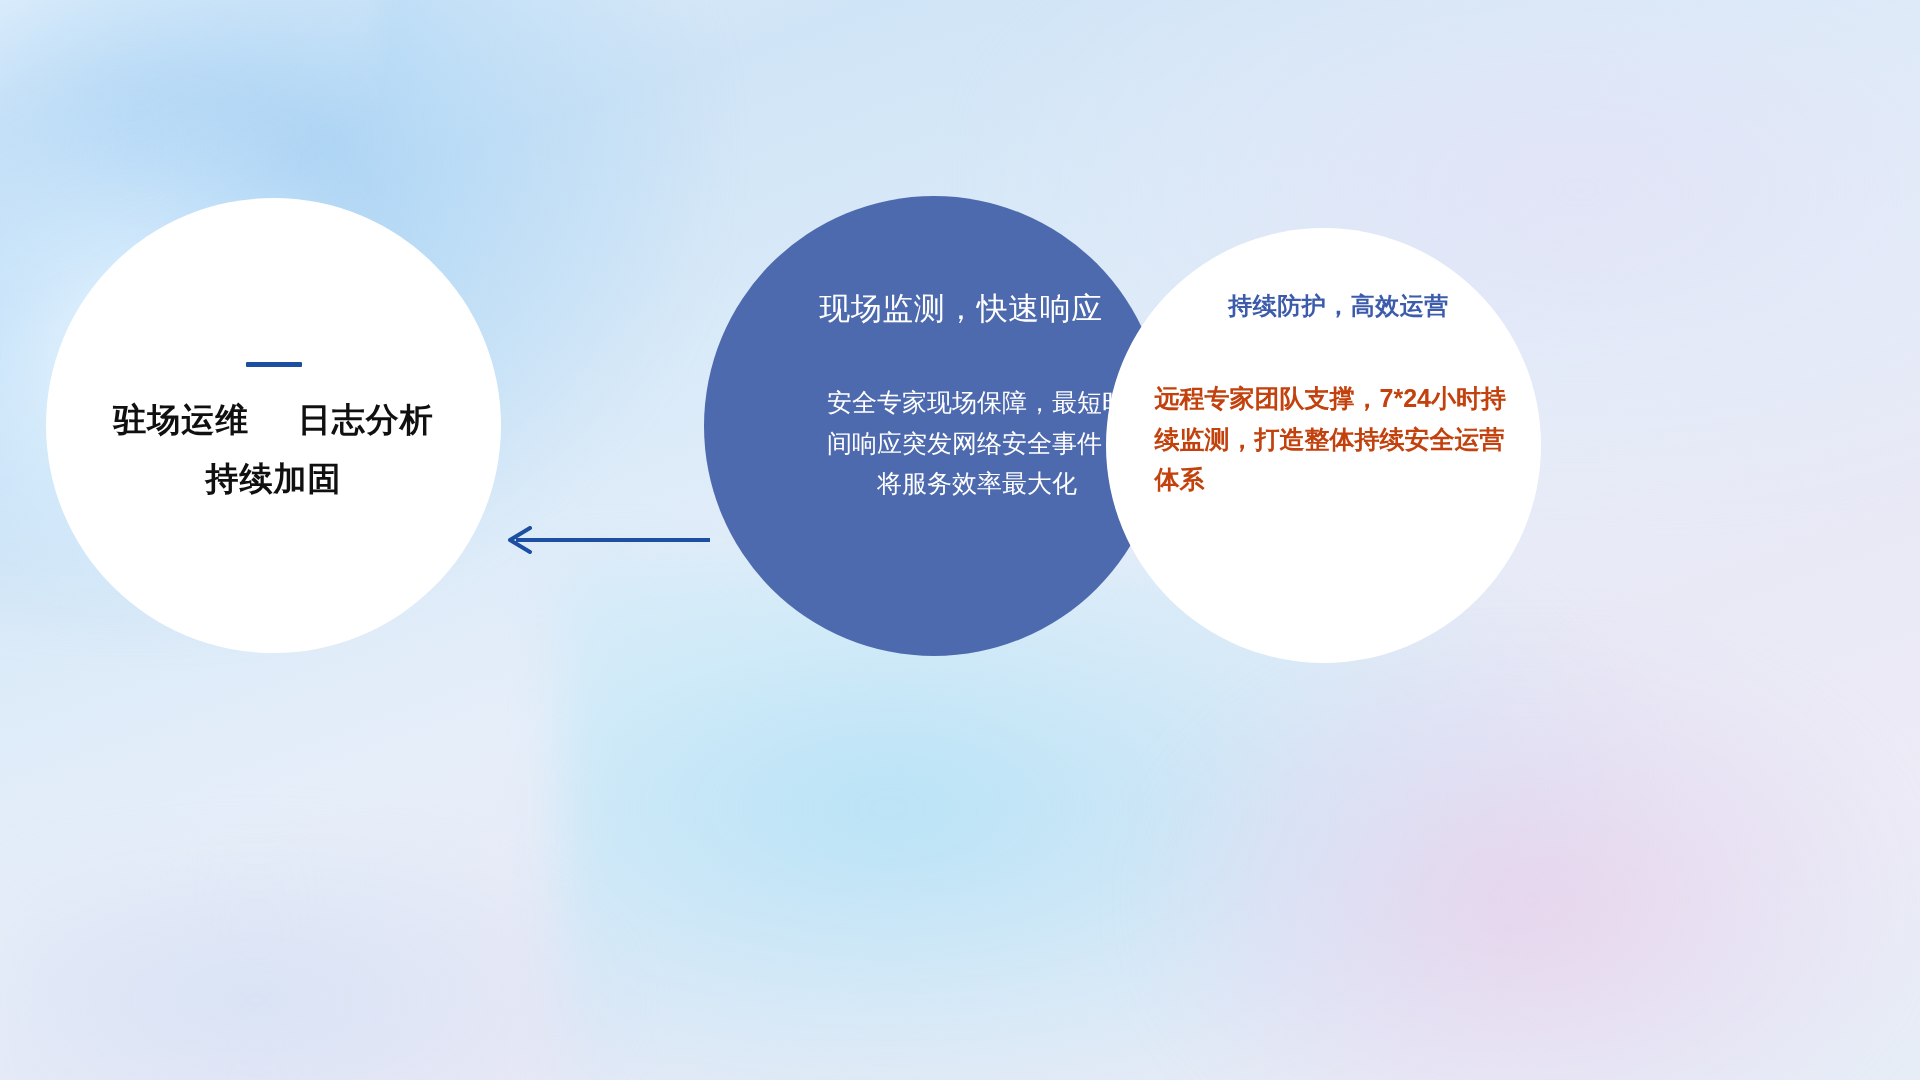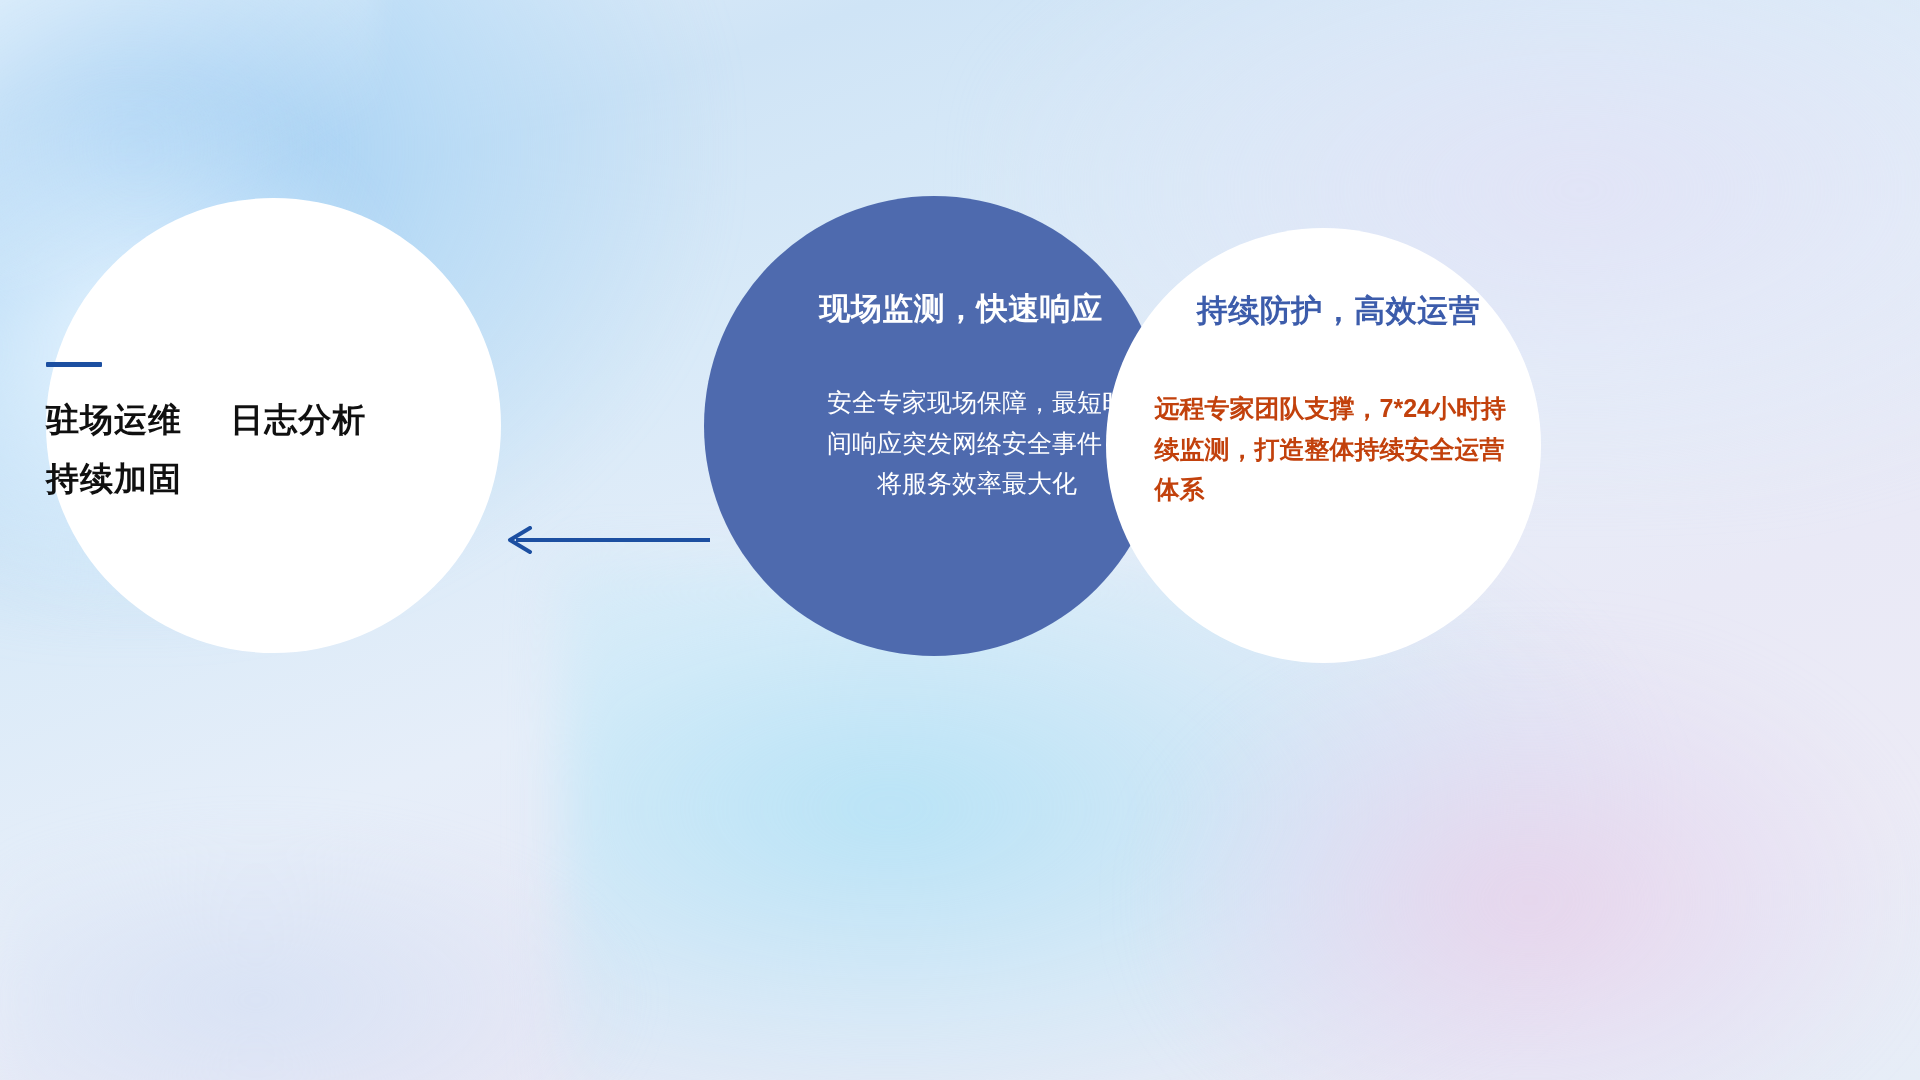--- a/index.html
+++ b/index.html
@@ -116,20 +116,21 @@
 
   
   #left-content {
     position: absolute;
     left: 46px;
     top: 198px;
     width: 455px;
     height: 455px;
     display: flex;
     flex-direction: column;
+    align-items: center;
     justify-content: center;
     padding-top: 6px;
     box-sizing: border-box;
   }
   #left-rule {
     width: 56px;
     height: 5px;
     background: #1c4fa1;
     border-radius: 1px;
     margin-bottom: 36px;
@@ -155,21 +156,21 @@
     height: 460px;
     display: flex;
     flex-direction: column;
     align-items: center;
     box-sizing: border-box;
     padding-top: 92px;
   }
   #mid-title {
     color: #ffffff;
     font-size: 31px;
-    font-weight: 700;
+    font-weight: 400;
     letter-spacing: 0.5px;
     white-space: nowrap;
     margin-left: 54px;
   }
   #mid-body {
     color: #ffffff;
     font-size: 25px;
     font-weight: 400;
     line-height: 1.62;
     text-align: center;
@@ -186,21 +187,21 @@
     width: 435px;
     height: 435px;
     display: flex;
     flex-direction: column;
     align-items: center;
     box-sizing: border-box;
     padding-top: 62px;
   }
   #right-title {
     color: #3c5cab;
-    font-size: 31px;
+    font-size: 24px;
     font-weight: 700;
     letter-spacing: 0.5px;
     white-space: nowrap;
     margin-left: 30px;
   }
   #right-body {
     color: #c2410c;
     font-size: 25px;
     font-weight: 700;
     line-height: 1.62;

